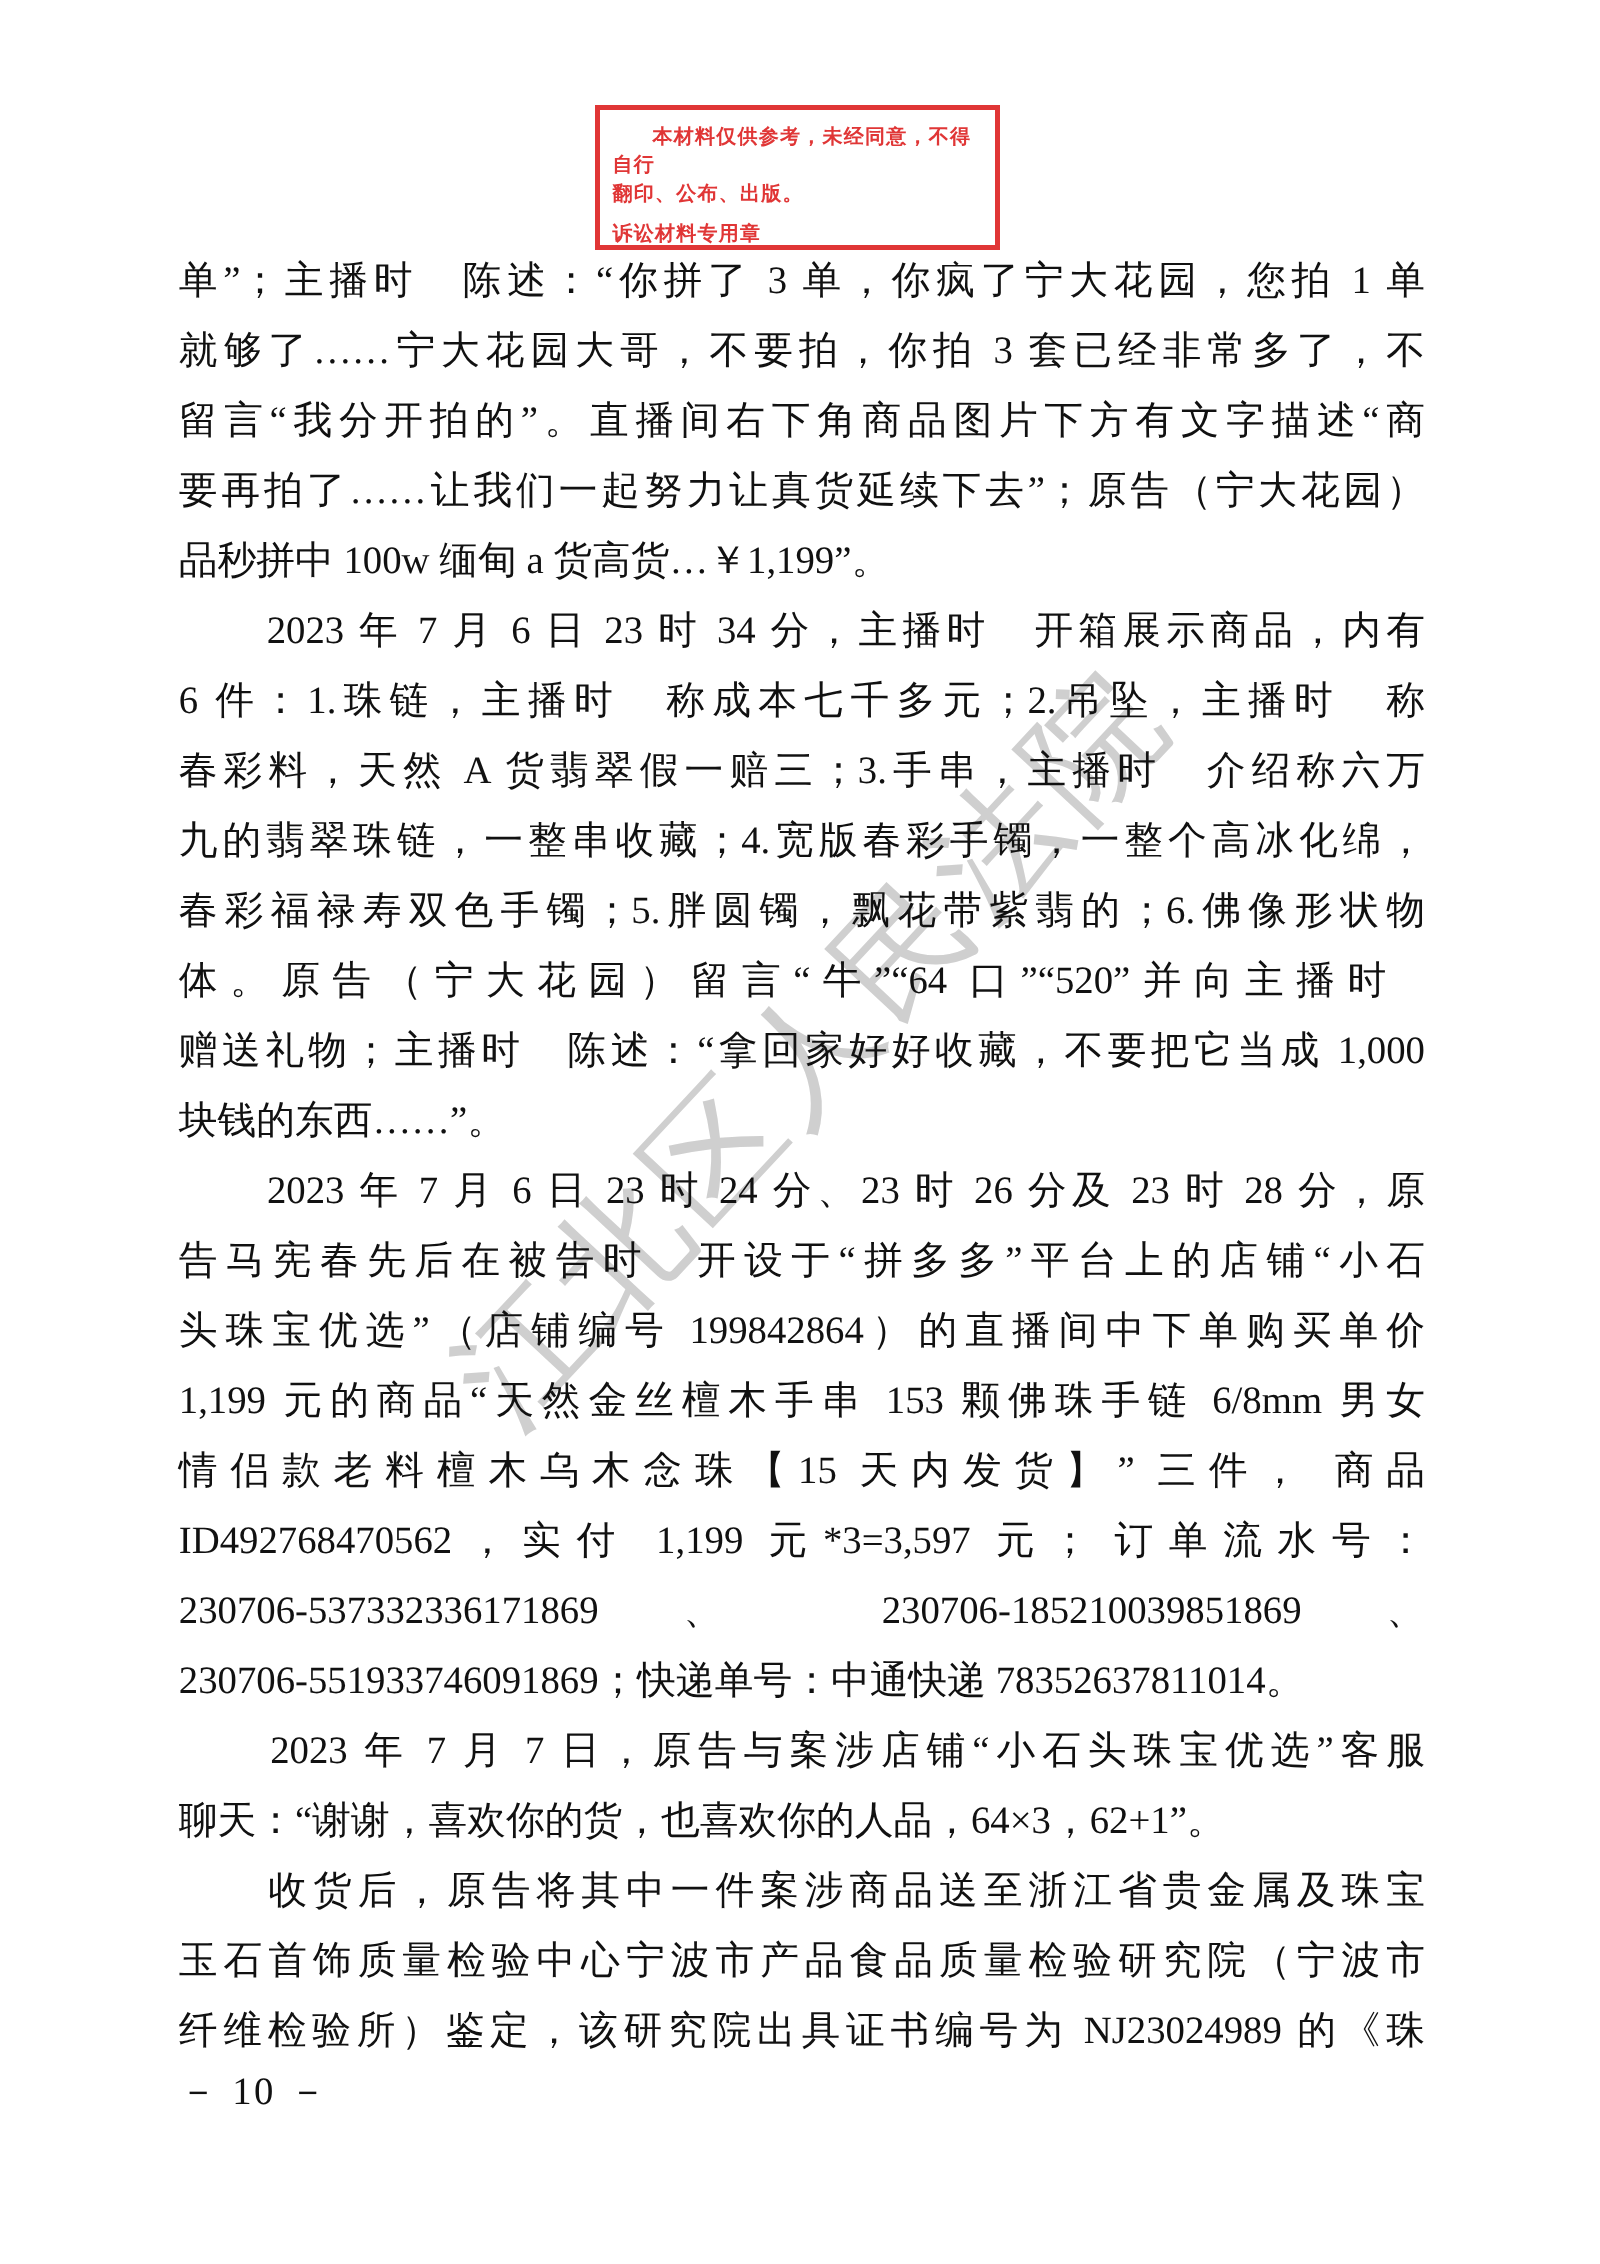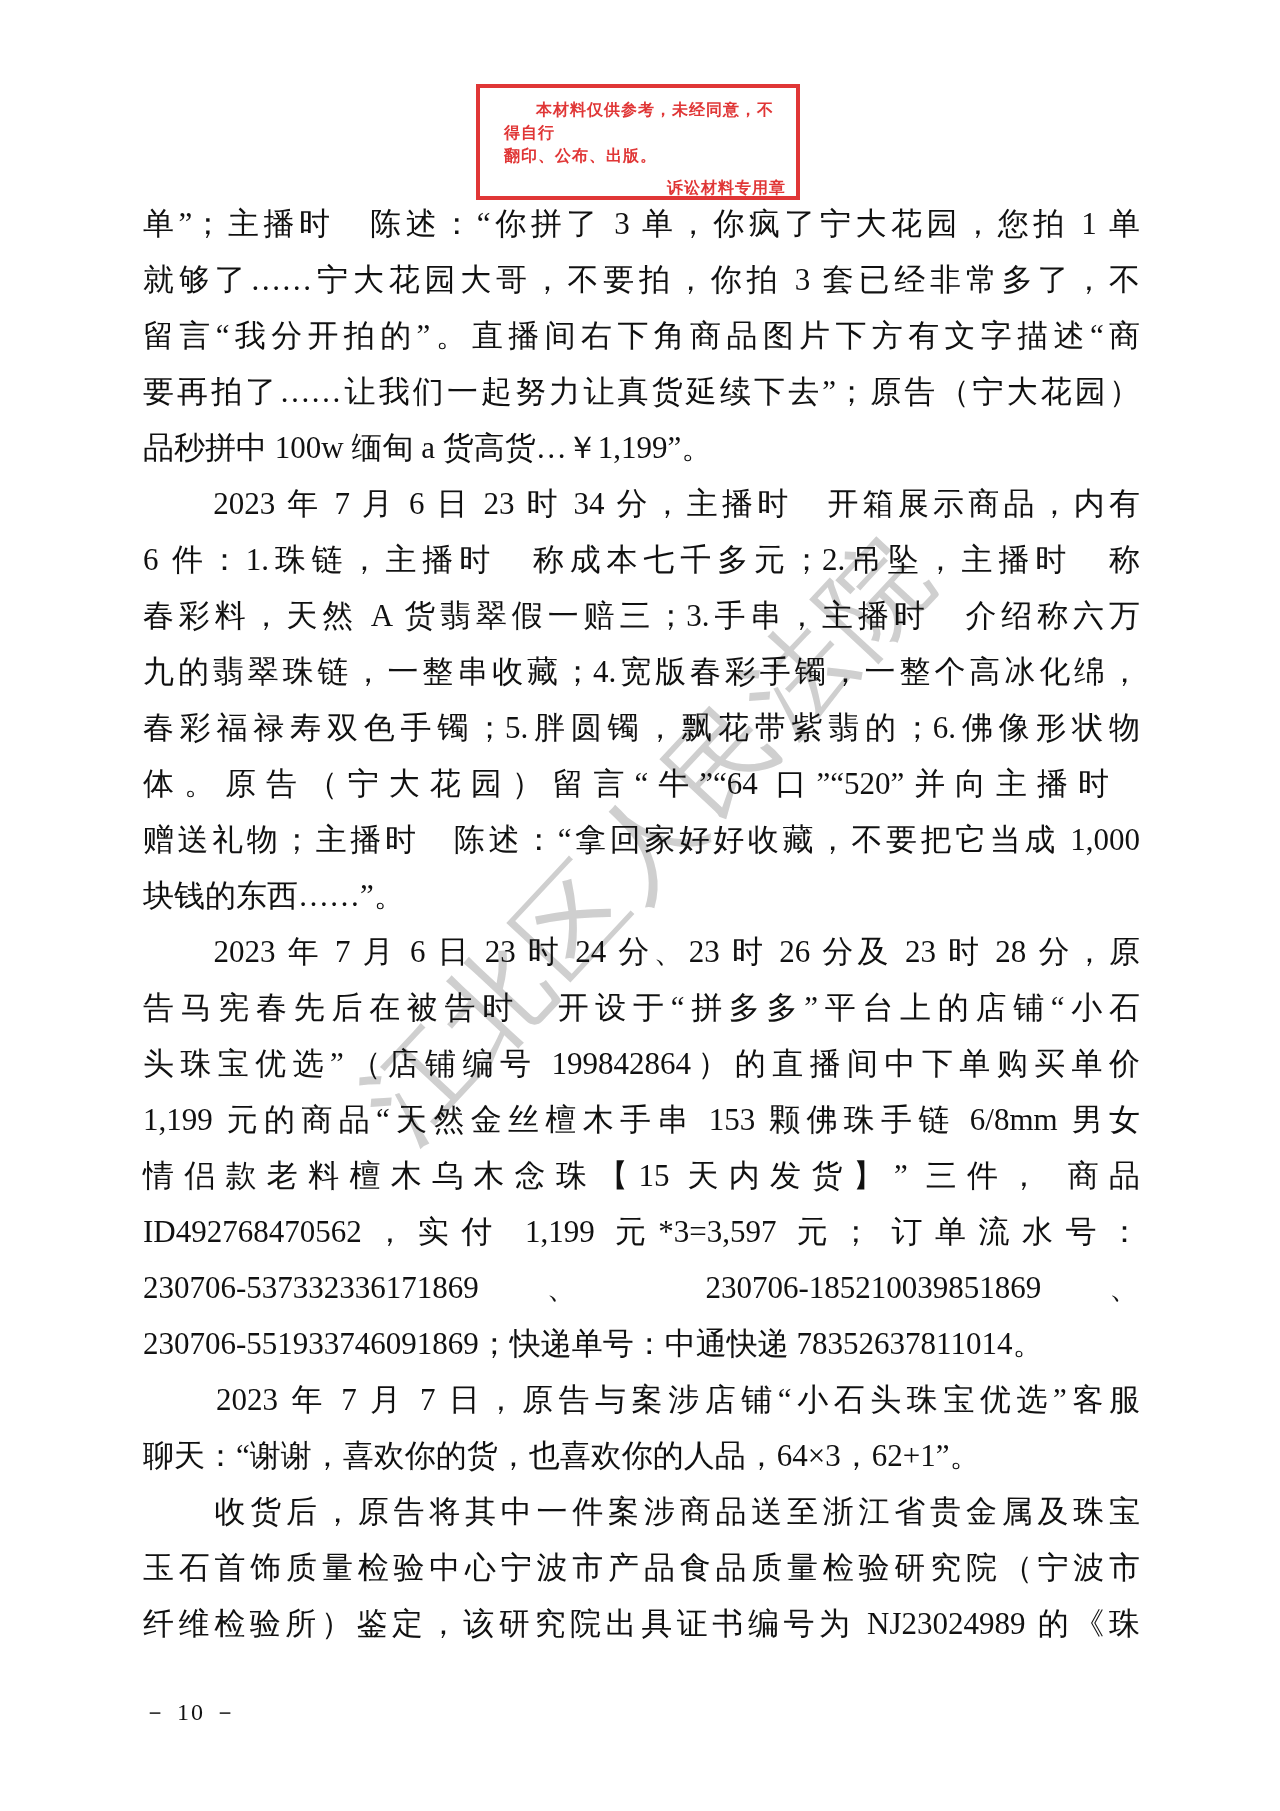--- a/index.html
+++ b/index.html
@@ -18,29 +18,29 @@
   
   .stamp {
     position: absolute;
     left: 476px;
     top: 84px;
     width: 324px;
     height: 116px;
     border: 4px solid #e03636;
     background: #ffffff;
     z-index: 3;
-    padding: 10px 10px 6px 24px;
+    padding: 10px 10px 6px 10px;
     color: #e03636;
     font-size: 16px;
     font-weight: bold;
     line-height: 23px;
     letter-spacing: 1px;
   }
   .stamp .indent1 { text-indent: 2em; }
-  .stamp .seal-line { text-align: right; margin-top: 9px; }
+  .stamp .seal-line { text-align: left; margin-top: 9px; }
   
   .watermark {
     position: absolute;
     left: 240px;
     top: 768px;
     width: 820px;
     z-index: 1;
     text-align: center;
     transform: rotate(-47deg);
     font-size: 105px;
@@ -66,23 +66,22 @@
     text-align: justify;
     text-align-last: justify;
   }
   .line.para-end { text-align-last: left; }
   
   .page-number {
     position: absolute;
     left: 143px;
     top: 1652px;
     z-index: 2;
-    font-size: 24px;
+    font-size: 31px;
     letter-spacing: 2px;
-    margin-top: 44px;
   }
 </style>
 </head>
 <body>
 
 <div class="page">
 
   <div class="stamp">
     <div class="indent1">本材料仅供参考，未经同意，不得自行</div>
     <div>翻印、公布、出版。</div>

